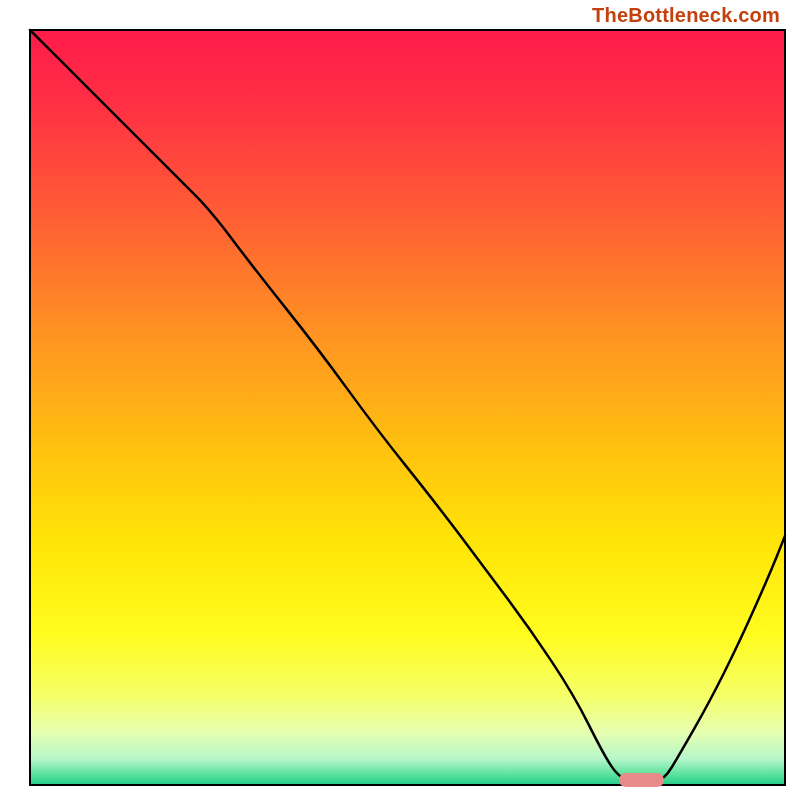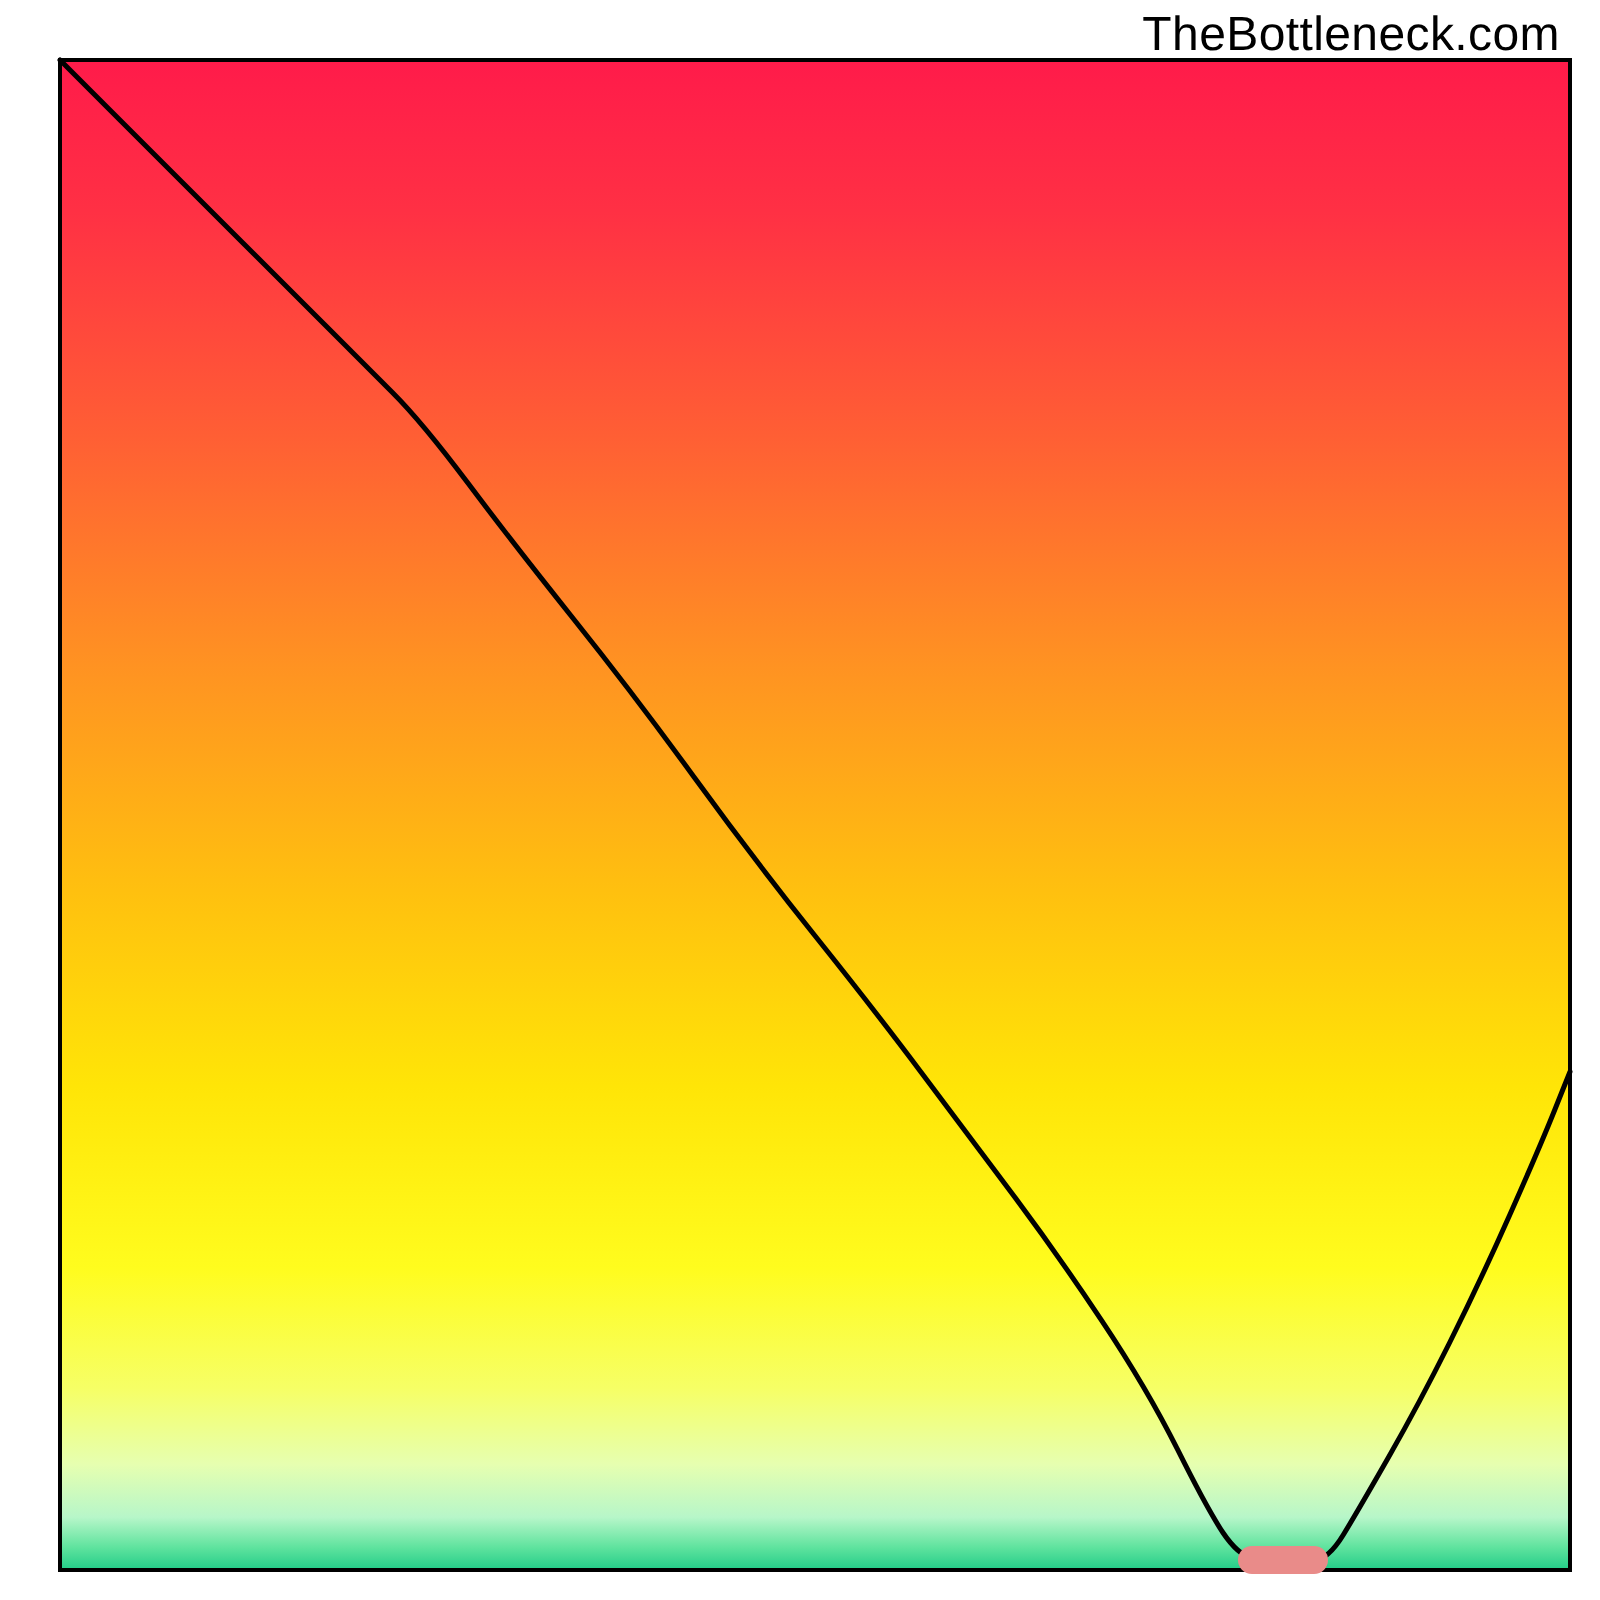--- a/index.html
+++ b/index.html
@@ -13,23 +13,23 @@
   }
   .stage {
     position: relative;
     width: 800px;
     height: 800px;
   }
   .watermark {
     position: absolute;
     top: 4px;
     right: 20px;
-    font-size: 24px;
-    font-weight: 400;
-    color: #000000;
+    font-size: 20px;
+    font-weight: 700;
+    color: #c2410c;
     letter-spacing: 0.2px;
   }
   svg.plot {
     position: absolute;
     top: 0;
     left: 0;
   }
   .marker {
     position: absolute;
     height: 14px;

